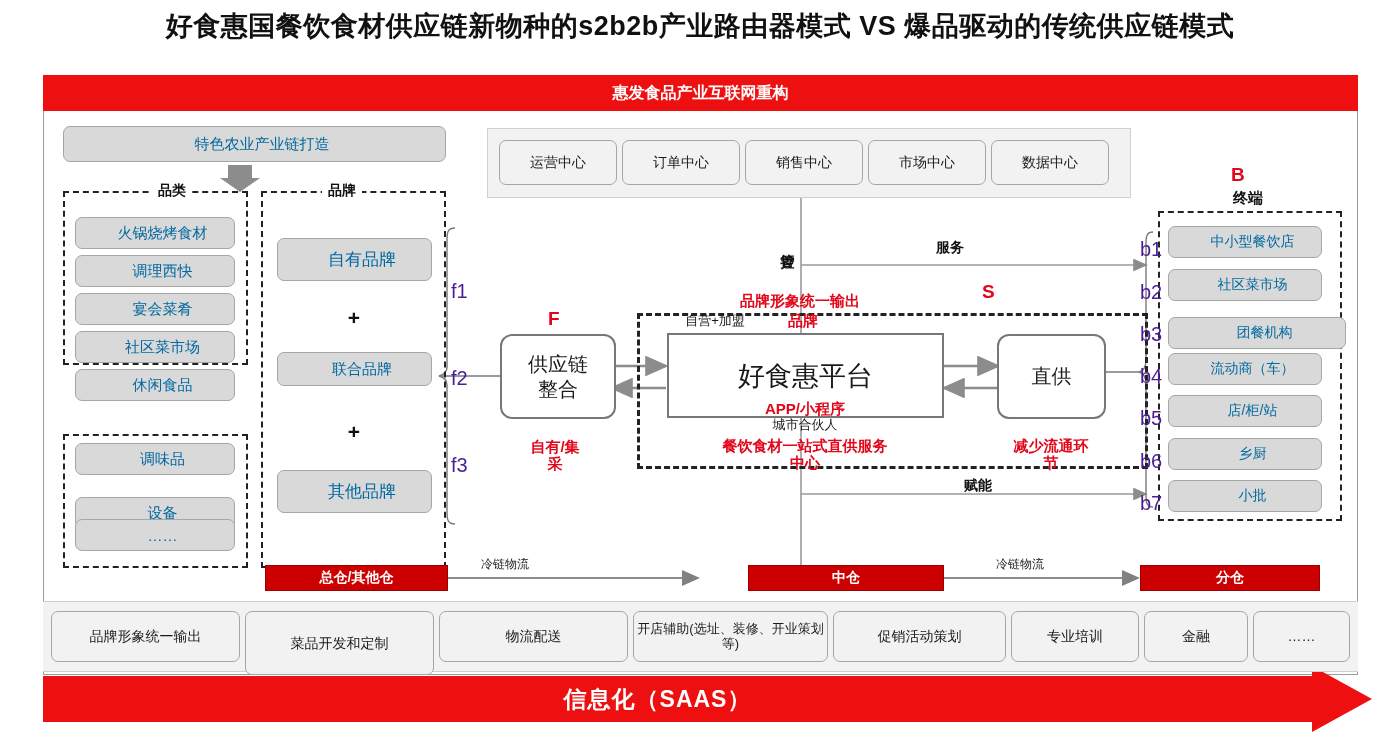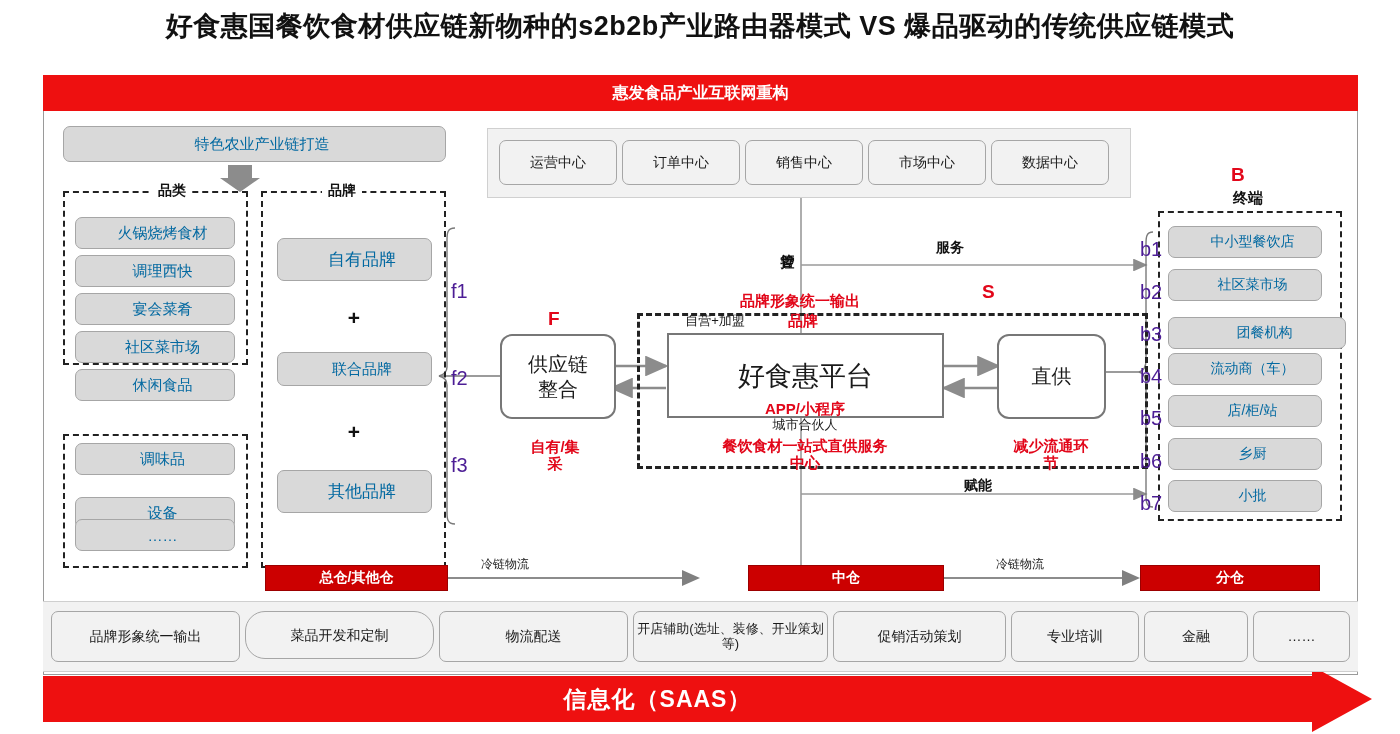--- a/index.html
+++ b/index.html
@@ -260,21 +260,21 @@
 
 <div class="warehouse" style="left:265px;top:565px;width:183px;height:26px;">总仓/其他仓</div>
 <div class="warehouse" style="left:700px;top:565px;width:196px;height:26px;margin-left:48px;">中仓</div>
 <div class="warehouse" style="left:1140px;top:565px;width:180px;height:26px;">分仓</div>
 
 <div class="cold-label" style="left:460px;top:556px;width:90px;">冷链物流</div>
 <div class="cold-label" style="left:975px;top:556px;width:90px;">冷链物流</div>
 
 <div class="svc-strip"></div>
 <div class="pill-light" style="left:51px;top:611px;width:189px;height:51px;">品牌形象统一输出</div>
-<div class="pill-light" style="left:245px;top:611px;width:189px;height:48px;border-radius:20px;">菜品开发和定制</div>
+<div class="pill-light" style="left:245px;top:611px;width:189px;height:64px;">菜品开发和定制</div>
 <div class="pill-light" style="left:439px;top:611px;width:189px;height:51px;">物流配送</div>
 <div class="pill-light" style="left:633px;top:611px;width:195px;height:51px;font-size:13px;">开店辅助(选址、装修、开业策划等)</div>
 <div class="pill-light" style="left:833px;top:611px;width:173px;height:51px;">促销活动策划</div>
 <div class="pill-light" style="left:1011px;top:611px;width:128px;height:51px;">专业培训</div>
 <div class="pill-light" style="left:1144px;top:611px;width:104px;height:51px;">金融</div>
 <div class="pill-light" style="left:1253px;top:611px;width:97px;height:51px;">……</div>
 
 <div class="saas-label">信息化（SAAS）</div>
 
 </body></html>

